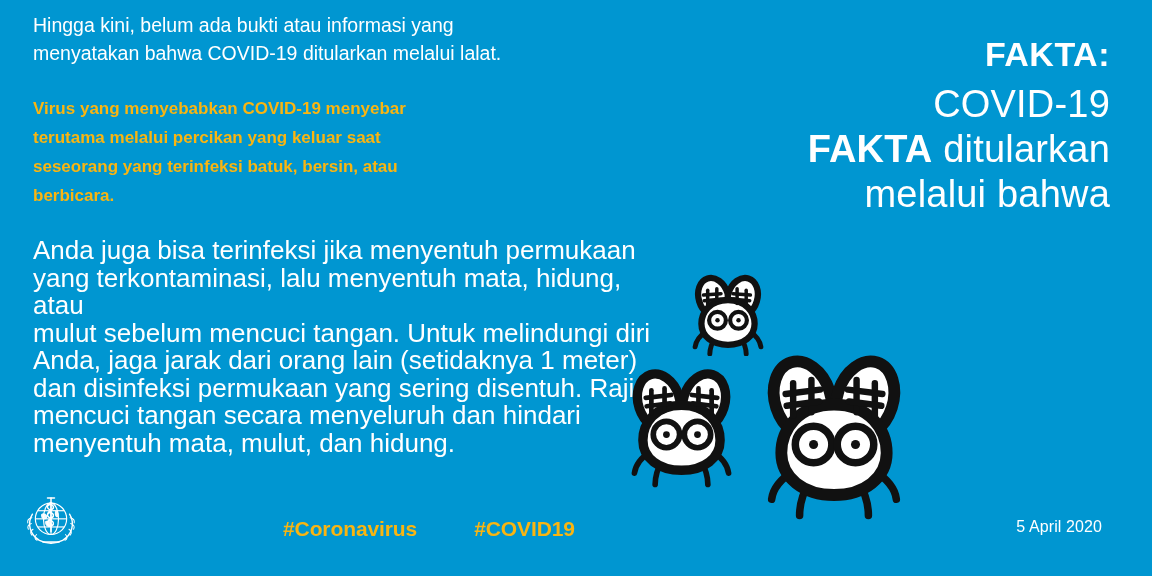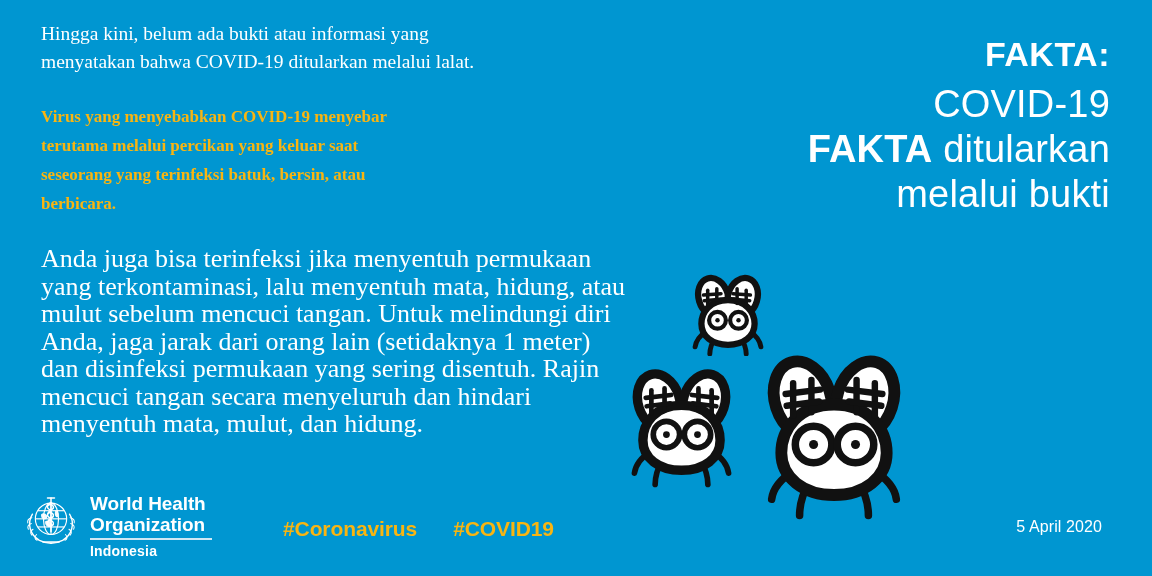--- a/index.html
+++ b/index.html
@@ -27,22 +27,21 @@
     top: 12px;
     width: 625px;
   }
   .para {
     color: #ffffff;
     font-size: 19.5px;
     line-height: 27.5px;
     letter-spacing: 0.0px;
     font-weight: 400;
     white-space: pre-line;
-    margin: 8px;
-    font-family: Liberation Serif, serif;
+    margin: 0;
   }
   .para.lead { margin-bottom: 27px; }
   .para.highlight {
     color: #f9b511;
     font-weight: 700;
     font-size: 17px;
     line-height: 29px;
     margin-bottom: 27px;
   }
   .para.tail {
@@ -113,21 +112,21 @@
     line-height: 16px;
     font-weight: 700;
     letter-spacing: 0.2px;
   }
 
   .hashtags {
     position: absolute;
     left: 283px;
     top: 517px;
     display: flex;
-    gap: 36px;
+    gap: 57px;
     color: #f9b511;
     font-size: 21px;
     font-weight: 700;
     letter-spacing: -0.1px;
   }
 
   .datestamp {
     position: absolute;
     right: 50px;
     top: 518px;
@@ -157,21 +156,21 @@
 Anda, jaga jarak dari orang lain (setidaknya 1 meter)
 dan disinfeksi permukaan yang sering disentuh. Rajin
 mencuci tangan secara menyeluruh dan hindari
 menyentuh mata, mulut, dan hidung.</p>
   </div>
 
   <div class="headline">
     <span class="hl-fakta">FAKTA:</span>
     <span class="hl-line">COVID-19</span>
     <span class="hl-line"><span class="strong">FAKTA</span><span> ditularkan</span></span>
-    <span class="hl-line">melalui bukti</span>
+    <span class="hl-line">melalui bahwa</span>
   </div>
 
   <div class="fly" id="fly-small">
     <svg viewBox="0 0 120 120" xmlns="http://www.w3.org/2000/svg">
       <g fill="none" stroke="#111111" stroke-width="7" stroke-linecap="round">
         <path d="M30 84 C18 92 14 100 13 107"></path>
         <path d="M42 92 C36 103 34 110 34 117"></path>
         <path d="M90 84 C102 92 106 100 107 107"></path>
         <path d="M78 92 C84 103 86 110 86 117"></path>
       </g>
@@ -284,26 +283,20 @@
           <path d="M16 56 C10 58 9 62 11 66"></path>
           <path d="M19 66 C14 69 14 73 17 76"></path>
           <path d="M25 75 C21 79 22 83 26 85"></path>
           <path d="M83 46 C89 47 91 51 90 55"></path>
           <path d="M84 56 C90 58 91 62 89 66"></path>
           <path d="M81 66 C86 69 86 73 83 76"></path>
           <path d="M75 75 C79 79 78 83 74 85"></path>
         </g>
       </svg>
     </div>
-    <div class="who-words">
-      <div class="who-name">World Health</div>
-      <div class="who-name">Organization</div>
-      <div class="who-rule"></div>
-      <div class="who-country">Indonesia</div>
-    </div>
   </div>
 
   <div class="hashtags">
     <span>#Coronavirus</span>
     <span>#COVID19</span>
   </div>
 
   <div class="datestamp">5 April 2020</div>
 
 </div>

